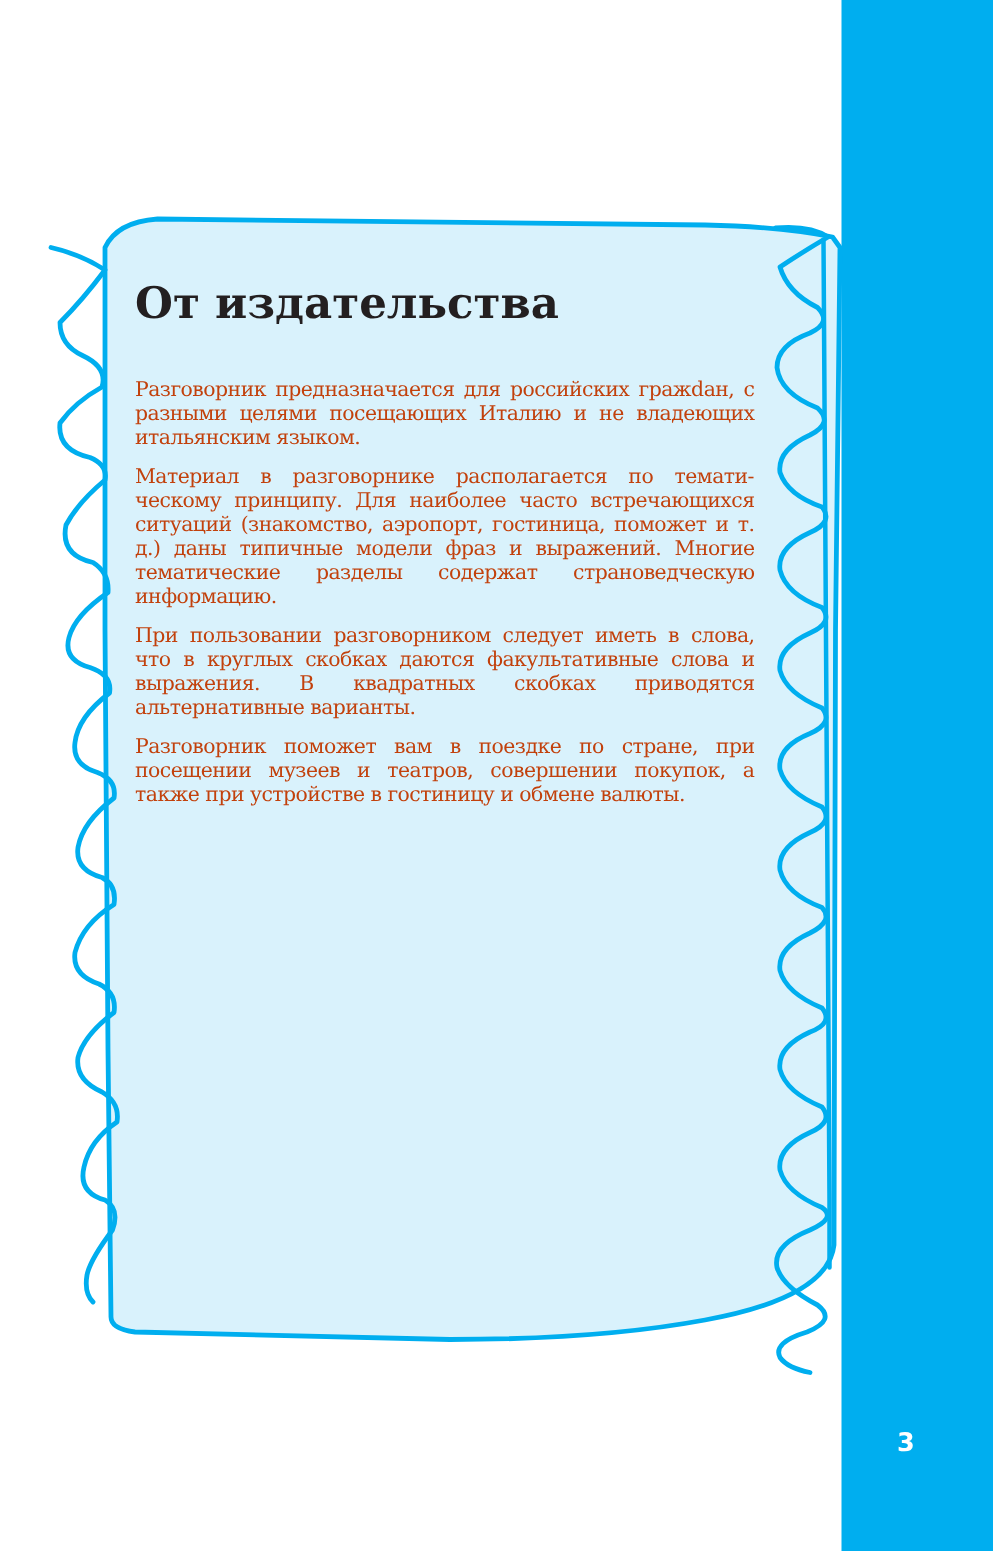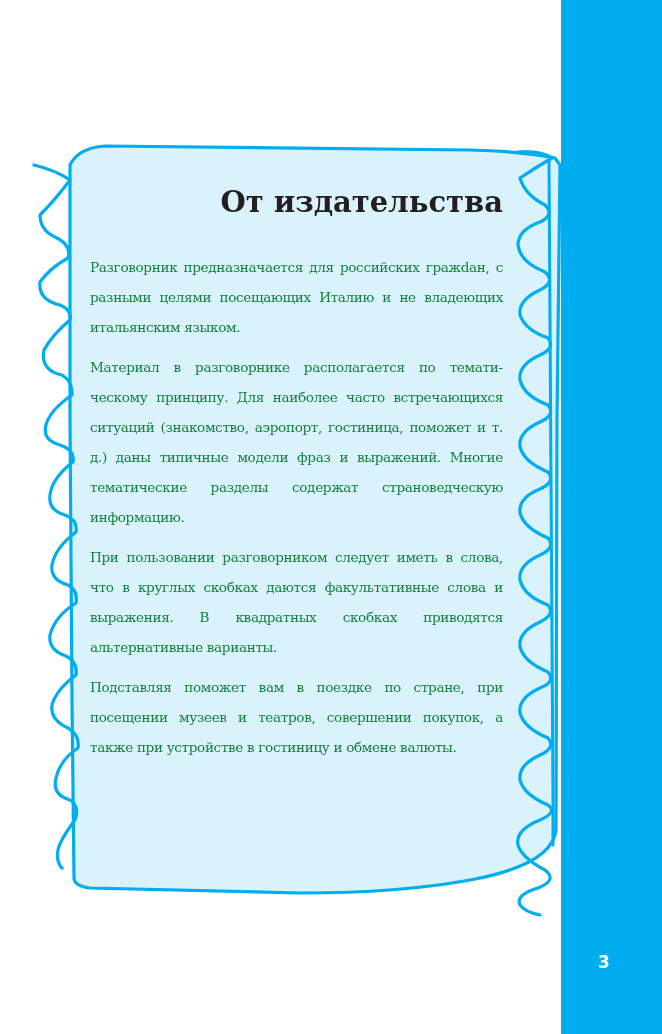--- a/index.html
+++ b/index.html
@@ -47,27 +47,26 @@
       width: 413px;
     }
     .title {
       margin: 0 0 34px 0;
       font-family: "DejaVu Serif", serif;
       font-weight: bold;
       font-size: 29px;
       line-height: 32px;
       color: #231f20;
       letter-spacing: 0px;
-      text-align: right;
     }
     .para {
       margin: 0 0 10px 0;
       font-size: 13.6px;
-      line-height: 30px;
-      color: #15803d;
+      line-height: 16px;
+      color: #c2410c;
       text-align: justify;
       hyphens: manual;
       letter-spacing: -0.35px;
     }
   </style>
 </head>
 <body>
 
 <div class="side-stripe"></div>
 
@@ -80,16 +79,16 @@
   <path d="M517 152 Q540 150 552 158 Q535 168 520 178 Q525 195 545 205 Q555 215 540 222 Q518 230 518 245 Q520 262 545 272 Q556 282 540 290 Q518 300 520 315 Q525 330 548 338 Q556 348 540 355 Q518 365 520 380 Q524 396 548 405 Q556 415 540 422 Q518 432 520 447 Q524 462 548 472 Q556 482 540 489 Q518 498 520 513 Q524 528 548 538 Q556 548 540 555 Q518 565 520 580 Q524 596 548 605 Q556 614 540 622 Q518 632 520 647 Q524 662 548 672 Q556 682 540 688 Q518 698 520 713 Q524 728 548 738 Q556 748 540 755 Q518 765 520 780 Q524 795 548 805 Q558 812 540 820 Q515 830 518 845 Q522 858 545 870 Q558 880 538 888 Q515 895 520 905 Q525 912 540 915" fill="none" stroke="#00aeef" stroke-width="3.2" stroke-linecap="round" stroke-linejoin="round"></path>
 
   <path d="M549 160 L551 480 L553 800 L553 845" fill="none" stroke="#00aeef" stroke-width="3" stroke-linecap="round"></path>
 </svg>
 
 <div class="content">
   <h1 class="title">От издательства</h1>
   <p class="para">Разговорник предназначается для российских граж­dан, с разными целями посещающих Италию и не владеющих итальянским языком.</p>
   <p class="para">Материал в разговорнике располагается по темати­ческому принципу. Для наиболее часто встречаю­щихся ситуаций (знакомство, аэропорт, гостиница, поможет и т. д.) даны типичные модели фраз и вы­ражений. Многие тематические разделы содержат страноведческую информацию.</p>
   <p class="para">При пользовании разговорником следует иметь в слова, что в круглых скобках даются факультатив­ные слова и выражения. В квадратных скобках при­водятся альтернативные варианты.</p>
-  <p class="para">Подставляя поможет вам в поездке по стране, при посещении музеев и театров, совершении покупок, а также при устройстве в гостиницу и обмене ва­люты.</p>
+  <p class="para">Разговорник поможет вам в поездке по стране, при посещении музеев и театров, совершении покупок, а также при устройстве в гостиницу и обмене ва­люты.</p>
 </div>
 
 <div class="page-number">3</div>
 
 </body></html>

